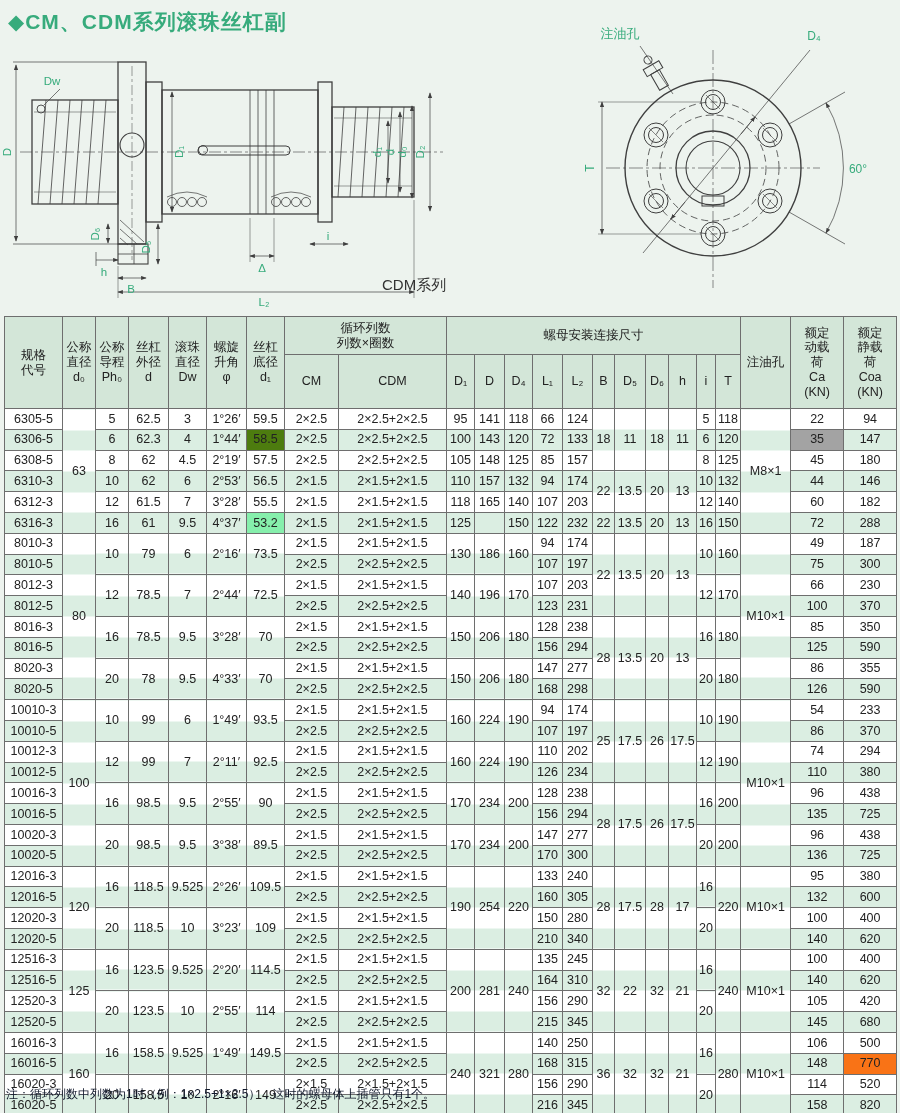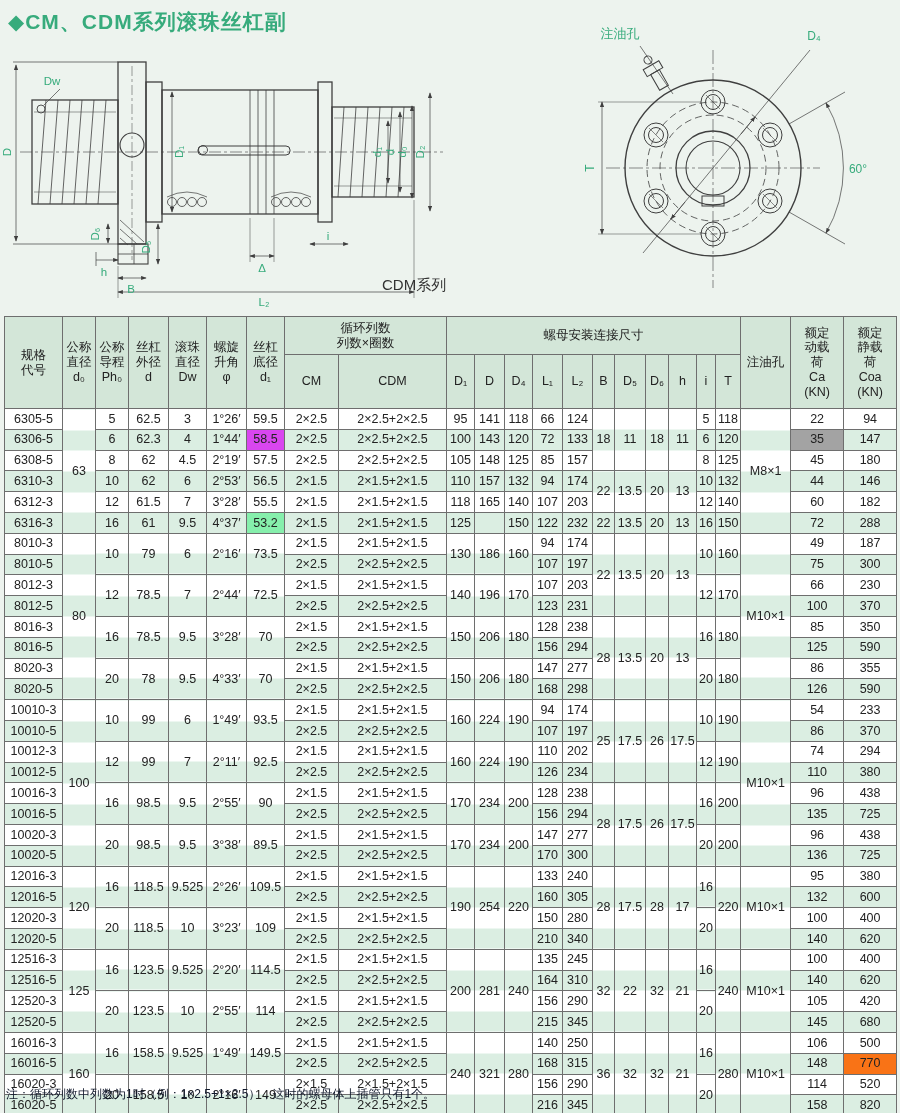--- a/index.html
+++ b/index.html
@@ -272,21 +272,21 @@
         <td rowspan="6" style="background: linear-gradient(rgb(255, 255, 255) 0%, rgb(255, 255, 255) 16.667%, rgb(219, 238, 226) 16.667%, rgb(219, 238, 226) 33.333%, rgb(255, 255, 255) 33.333%, rgb(255, 255, 255) 50%, rgb(219, 238, 226) 50%, rgb(219, 238, 226) 66.667%, rgb(255, 255, 255) 66.667%, rgb(255, 255, 255) 83.333%, rgb(219, 238, 226) 83.333%, rgb(219, 238, 226) 100%);">M8×1</td>
         <td style="background: rgb(255, 255, 255);">22</td>
         <td style="background: rgb(255, 255, 255);">94</td>
       </tr>
       <tr>
         <td style="background: rgb(219, 238, 226);">6306-5</td>
         <td style="background: rgb(219, 238, 226);">6</td>
         <td style="background: rgb(219, 238, 226);">62.3</td>
         <td style="background: rgb(219, 238, 226);">4</td>
         <td style="background: rgb(219, 238, 226);">1°44′</td>
-        <td style="background: #d946ef; text-align: center;">58.5</td>
+        <td style="background: #4d7c0f; text-align: center;">58.5</td>
         <td style="background: rgb(219, 238, 226);">2×2.5</td>
         <td style="background: rgb(219, 238, 226);">2×2.5+2×2.5</td>
         <td style="background: rgb(219, 238, 226);">100</td>
         <td style="background: rgb(219, 238, 226);">143</td>
         <td style="background: rgb(219, 238, 226);">120</td>
         <td style="background: rgb(219, 238, 226);">72</td>
         <td style="background: rgb(219, 238, 226);">133</td>
         <td style="background: rgb(219, 238, 226);">6</td>
         <td style="background: rgb(219, 238, 226);">120</td>
         <td style="background: #a3a3a3;">35</td>

